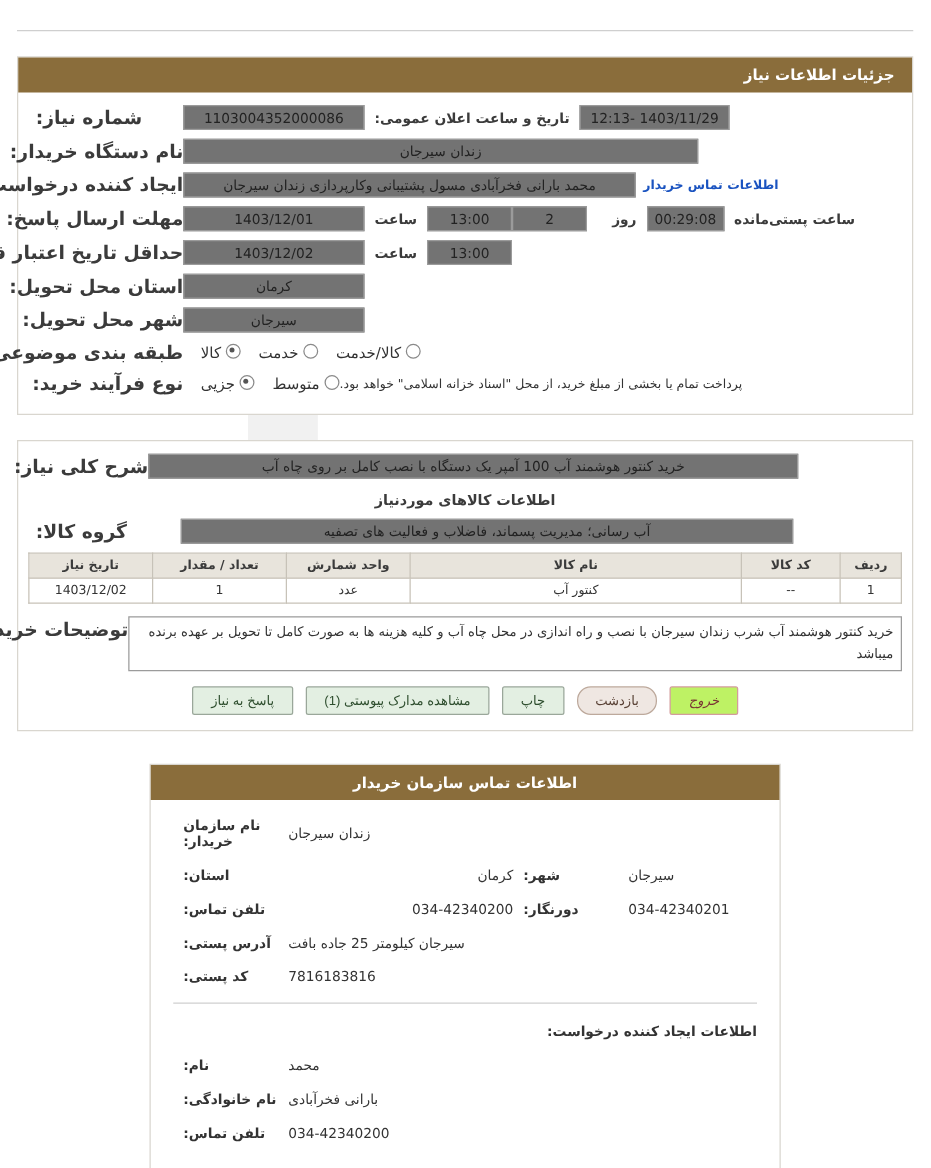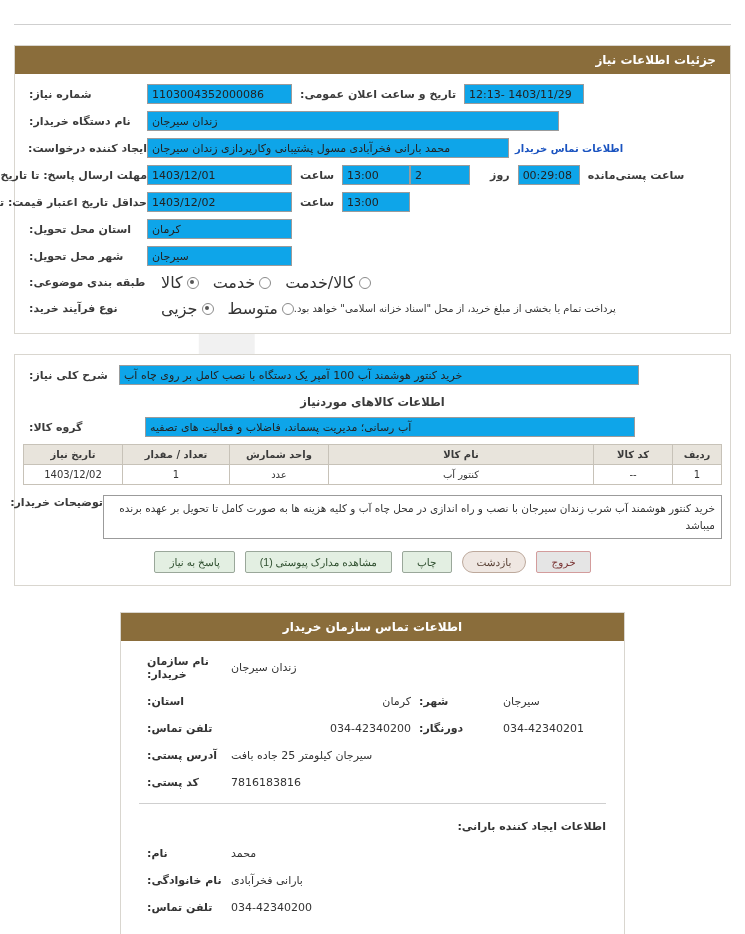--- a/index.html
+++ b/index.html
@@ -46,36 +46,36 @@
   }
   .panel-body{padding:10px 8px 8px 8px;}
   .row{
     display:flex;
     align-items:center;
     justify-content:flex-start;
     margin-bottom:7px;
     flex-direction:row-reverse;
   }
   .lbl{
-    font-size:11px;
+    font-size:15px;
     font-weight:bold;
     color:#3b3b3b;
     text-align:left;
     padding-left:6px;
     white-space:nowrap;
   }
   .lbl-w{width:118px;}
   .fld{
     border:1px solid #9b9b9b;
-    background:#0ea5e9;
+    background:#737373;
     height:20px;
     line-height:20px;
     font-size:11px;
     color:#222;
-    text-align:left;
+    text-align:center;
     padding:0 4px;
     box-sizing:border-box;
     overflow:hidden;
     white-space:nowrap;
   }
   .sublbl{
     font-size:11px;
     font-weight:bold;
     color:#3b3b3b;
     padding:0 8px;
@@ -101,21 +101,21 @@
     position:relative;
   }
   .radio.on:after{
     content:"";
     position:absolute;
     left:2px;top:2px;
     width:4px;height:4px;
     border-radius:50%;
     background:#555;
   }
-  .opt{font-size:16px;color:#333;margin-left:14px;white-space:nowrap;}
+  .opt{font-size:12px;color:#333;margin-left:14px;white-space:nowrap;}
   .note-inline{font-size:10px;color:#333;margin-right:6px;}
   table.grid{
     width:100%;
     border-collapse:collapse;
     font-size:10px;
     margin-top:4px;
   }
   table.grid th{
     background:#e8e4dc;
     border:1px solid #c7c2b8;
@@ -153,21 +153,21 @@
     font-size:10.5px;
     padding:4px 14px;
     border:1px solid #9aa79a;
     background:#e3efe2;
     color:#2f4f2f;
     cursor:pointer;
     border-radius:2px;
     white-space:nowrap;
   }
   .btn.gray{background:#efe7e2;border-color:#bda99c;color:#5a4236;border-radius:11px;}
-  .btn.red{background:#e5e5e5;border-color:#d39c9c;color:#7a3434;}
+  .btn.red{background:#bef264;border-color:#d39c9c;color:#7a3434;font-style:italic;}
   .contact-panel{margin:26px 120px 0 120px;}
   .contact-body{padding:14px 18px 8px 18px;}
   .crow{
     display:flex;
     flex-direction:row-reverse;
     align-items:center;
     margin-bottom:14px;
     font-size:11px;
   }
   .ckey{font-weight:bold;color:#333;width:84px;text-align:left;padding-left:8px;}
@@ -343,21 +343,21 @@
           <div class="cval">سیرجان کیلومتر 25 جاده  بافت</div>
         </div>
 
         <div class="crow">
           <div class="ckey">کد پستی:</div>
           <div class="cval">7816183816</div>
         </div>
 
         <div class="hr"></div>
 
-        <div class="sec-title">اطلاعات ایجاد کننده بارانی:</div>
+        <div class="sec-title">اطلاعات ایجاد کننده درخواست:</div>
 
         <div class="crow">
           <div class="ckey">نام:</div>
           <div class="cval">محمد</div>
         </div>
 
         <div class="crow">
           <div class="ckey">نام خانوادگی:</div>
           <div class="cval">بارانی فخرآبادی</div>
         </div>

